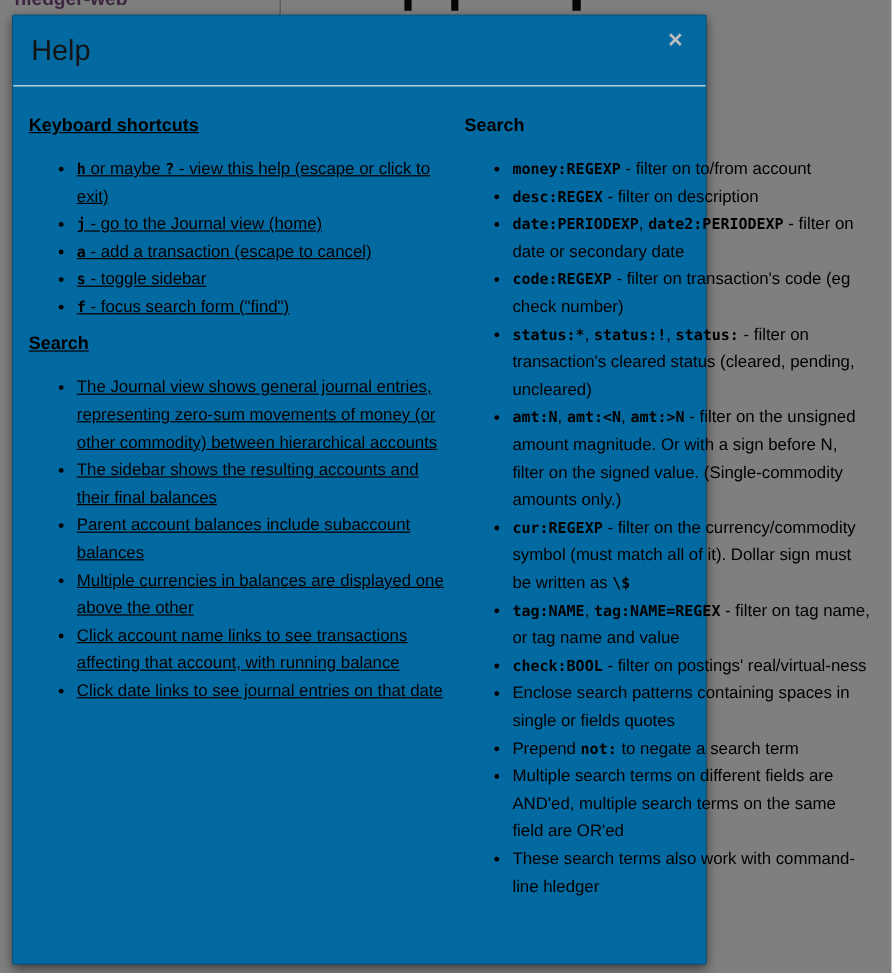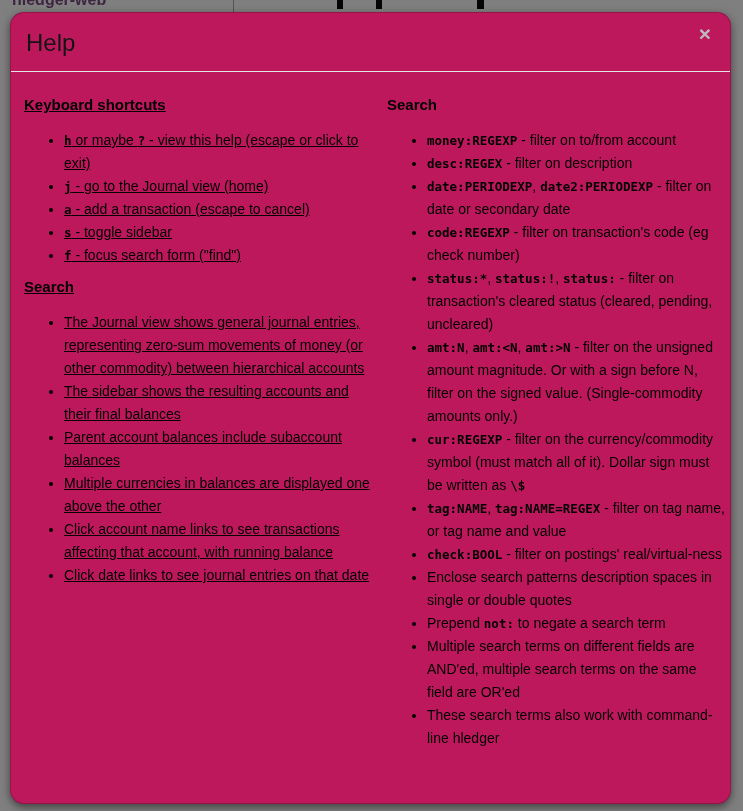--- a/index.html
+++ b/index.html
@@ -31,25 +31,25 @@
 
   
   .backdrop {
     position: absolute; inset: 0;
     background: rgba(0,0,0,0.5);
   }
 
   
   .modal-box {
     position: absolute; left: 10px; top: 12px;
-    width: 721px; height: 792px;
+    width: 579px; height: 792px;
     box-sizing: border-box;
-    background: #be185d;
+    background: #0369a1;
     border: 1px solid rgba(0,0,0,0.2);
-    border-radius: 14px;
+    border-radius: 2px;
     box-shadow: 0 3px 9px rgba(0,0,0,0.5);
   }
   .modal-header {
     position: absolute; left: 0; right: 0; top: 0;
     height: 58px;
     border-bottom: 1px solid #e5e5e5;
   }
   .modal-title {
     position: absolute; left: 15px; top: 13px;
     margin: 0;
@@ -131,19 +131,19 @@
       <ul class="help-list">
         <li><code>money:REGEXP</code> - filter on to/from account</li>
         <li><code>desc:REGEX</code> - filter on description</li>
         <li><code>date:PERIODEXP</code>, <code>date2:PERIODEXP</code> - filter on date or secondary date</li>
         <li><code>code:REGEXP</code> - filter on transaction's code (eg check number)</li>
         <li><code>status:*</code>, <code>status:!</code>, <code>status:</code> - filter on transaction's cleared status (cleared, pending, uncleared)</li>
         <li><code>amt:N</code>, <code>amt:&lt;N</code>, <code>amt:&gt;N</code> - filter on the unsigned amount magnitude. Or with a sign before N, filter on the signed value. (Single-commodity amounts only.)</li>
         <li><code>cur:REGEXP</code> - filter on the currency/commodity symbol (must match all of it). Dollar sign must be written as <code>\$</code></li>
         <li><code>tag:NAME</code>, <code>tag:NAME=REGEX</code> - filter on tag name, or tag name and value</li>
         <li><code>check:BOOL</code> - filter on postings' real/virtual-ness</li>
-        <li>Enclose search patterns description spaces in single or double quotes</li>
+        <li>Enclose search patterns containing spaces in single or fields quotes</li>
         <li>Prepend <code>not:</code> to negate a search term</li>
         <li>Multiple search terms on different fields are AND'ed, multiple search terms on the same field are OR'ed</li>
         <li>These search terms also work with command-line hledger</li>
       </ul>
     </div>
 </div>
 
 </body></html>

